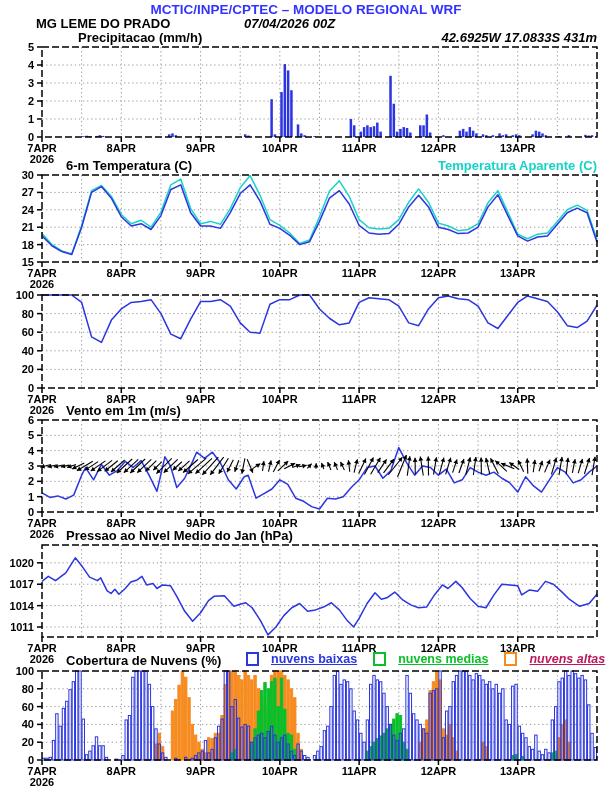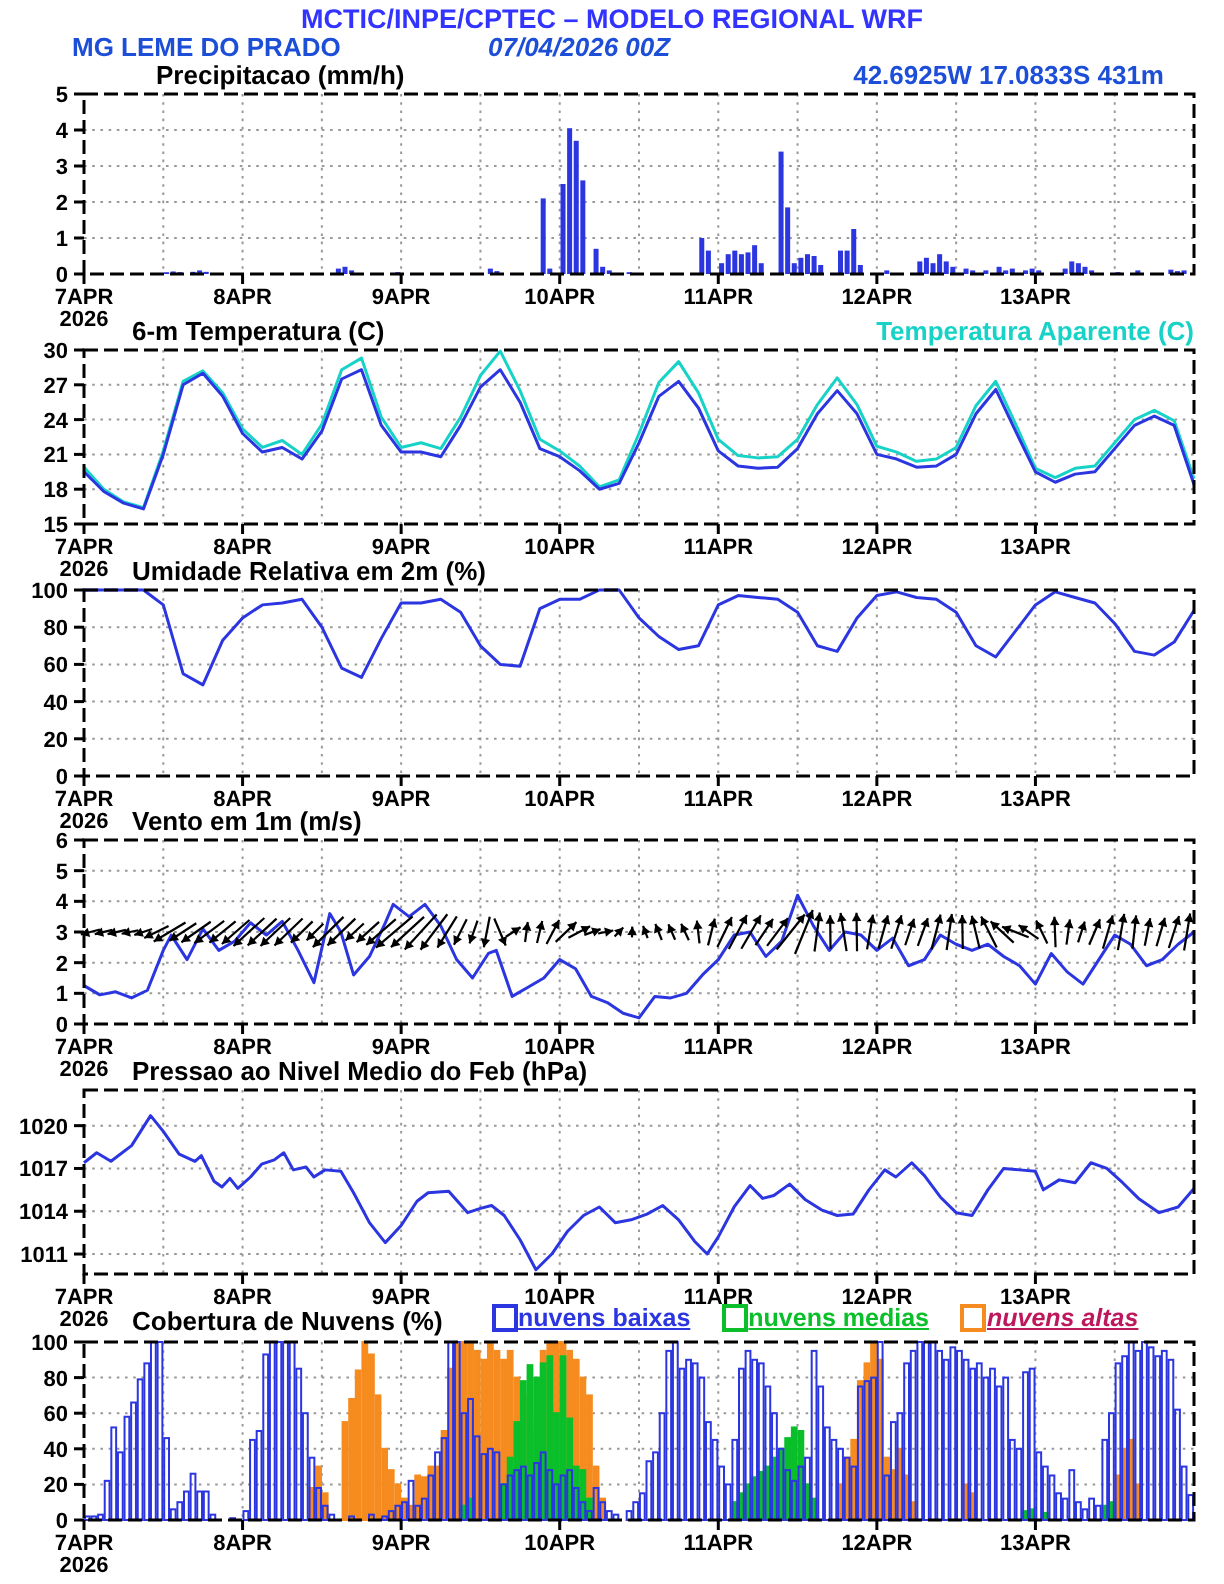--- a/index.html
+++ b/index.html
@@ -2,47 +2,46 @@
 <html><head>
 <meta charset="utf-8">
 <style>
   html,body{margin:0;padding:0;background:#fff;}
   .page{position:relative;width:612px;height:792px;background:#fff;overflow:hidden;
         font-family:"Liberation Sans",sans-serif;}
   .abs{position:absolute;white-space:nowrap;font:bold 13px "Liberation Sans",sans-serif;}
   .hdr{position:absolute;left:0;top:2px;width:612px;text-align:center;
        font:bold 13.5px "Liberation Sans",sans-serif;}
   .c-blue{color:#3333ff;}
-  .c-orange{color:#1d4ed8;}
+  .c-orange{color:#000000;}
   .c-cyan{color:#17d3c7;}
   .t-black{color:#000;}
   .r{text-align:right;}
   .legend{display:flex;gap:16px;align-items:center;}
-  .leg-item{display:flex;align-items:center;gap:0;}
+  .leg-item{display:flex;align-items:center;gap:12px;}
   .leg-box{display:inline-block;width:9px;height:10px;background:#fff;border:2px solid #000;}
   .leg-label{font:bold 12.5px "Liberation Sans",sans-serif;text-decoration:underline;}
   svg{position:absolute;left:0;top:0;}
 </style>
 </head>
 <body>
 
 <div class="page">
   <div class="hdr c-blue">MCTIC/INPE/CPTEC – MODELO REGIONAL WRF</div>
   <div class="abs c-orange" style="left:36px;top:16px;">MG LEME DO PRADO</div>
   <div class="abs c-orange" style="left:244px;top:16px;font-style:italic;">07/04/2026 00Z</div>
 
   <div class="abs t-black" style="left:66px;top:30px;padding-left:12px;">Precipitacao (mm/h)</div>
-  <div class="abs c-orange r" style="right:30px;top:30px;">42.6925W 17.0833S 431m</div>
+  <div class="abs c-orange r" style="right:15px;top:30px;font-style:italic;">42.6925W 17.0833S 431m</div>
 
   <div class="abs t-black" style="left:66px;top:158px;">6-m Temperatura (C)</div>
   <div class="abs c-cyan r" style="right:15px;top:158px;">Temperatura Aparente (C)</div>
 
-  <div class="abs t-black" style="left:66px;top:278px;">Umidade Relativa em 2m (%)</div>
   <div class="abs t-black" style="left:66px;top:403px;">Vento em 1m (m/s)</div>
-  <div class="abs t-black" style="left:66px;top:528px;">Pressao ao Nivel Medio do Feb (hPa)</div>
+  <div class="abs t-black" style="left:66px;top:528px;">Pressao ao Nivel Medio do Jan (hPa)</div>
   <div class="abs t-black" style="left:66px;top:653px;">Cobertura de Nuvens (%)</div>
 
   <div class="abs legend" style="left:246px;top:652px;">
     <span class="leg-item">
       <span class="leg-box" style="border-color: rgb(43, 53, 224);"></span>
       <span class="leg-label" style="color: rgb(43, 53, 224);">nuvens baixas</span>
     </span>
     <span class="leg-item">
       <span class="leg-box" style="border-color: rgb(10, 191, 42);"></span>
       <span class="leg-label" style="color: rgb(10, 191, 42);">nuvens medias</span>

